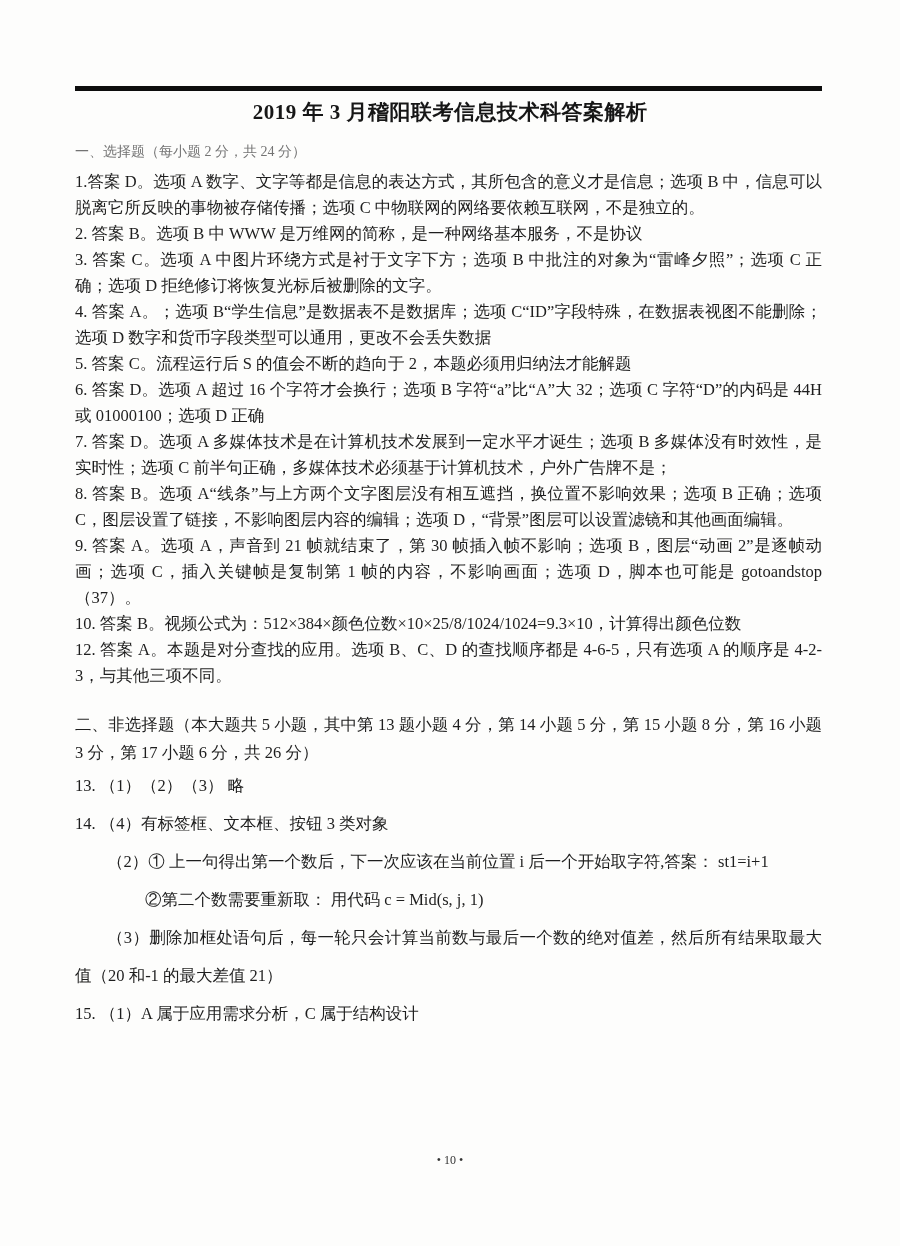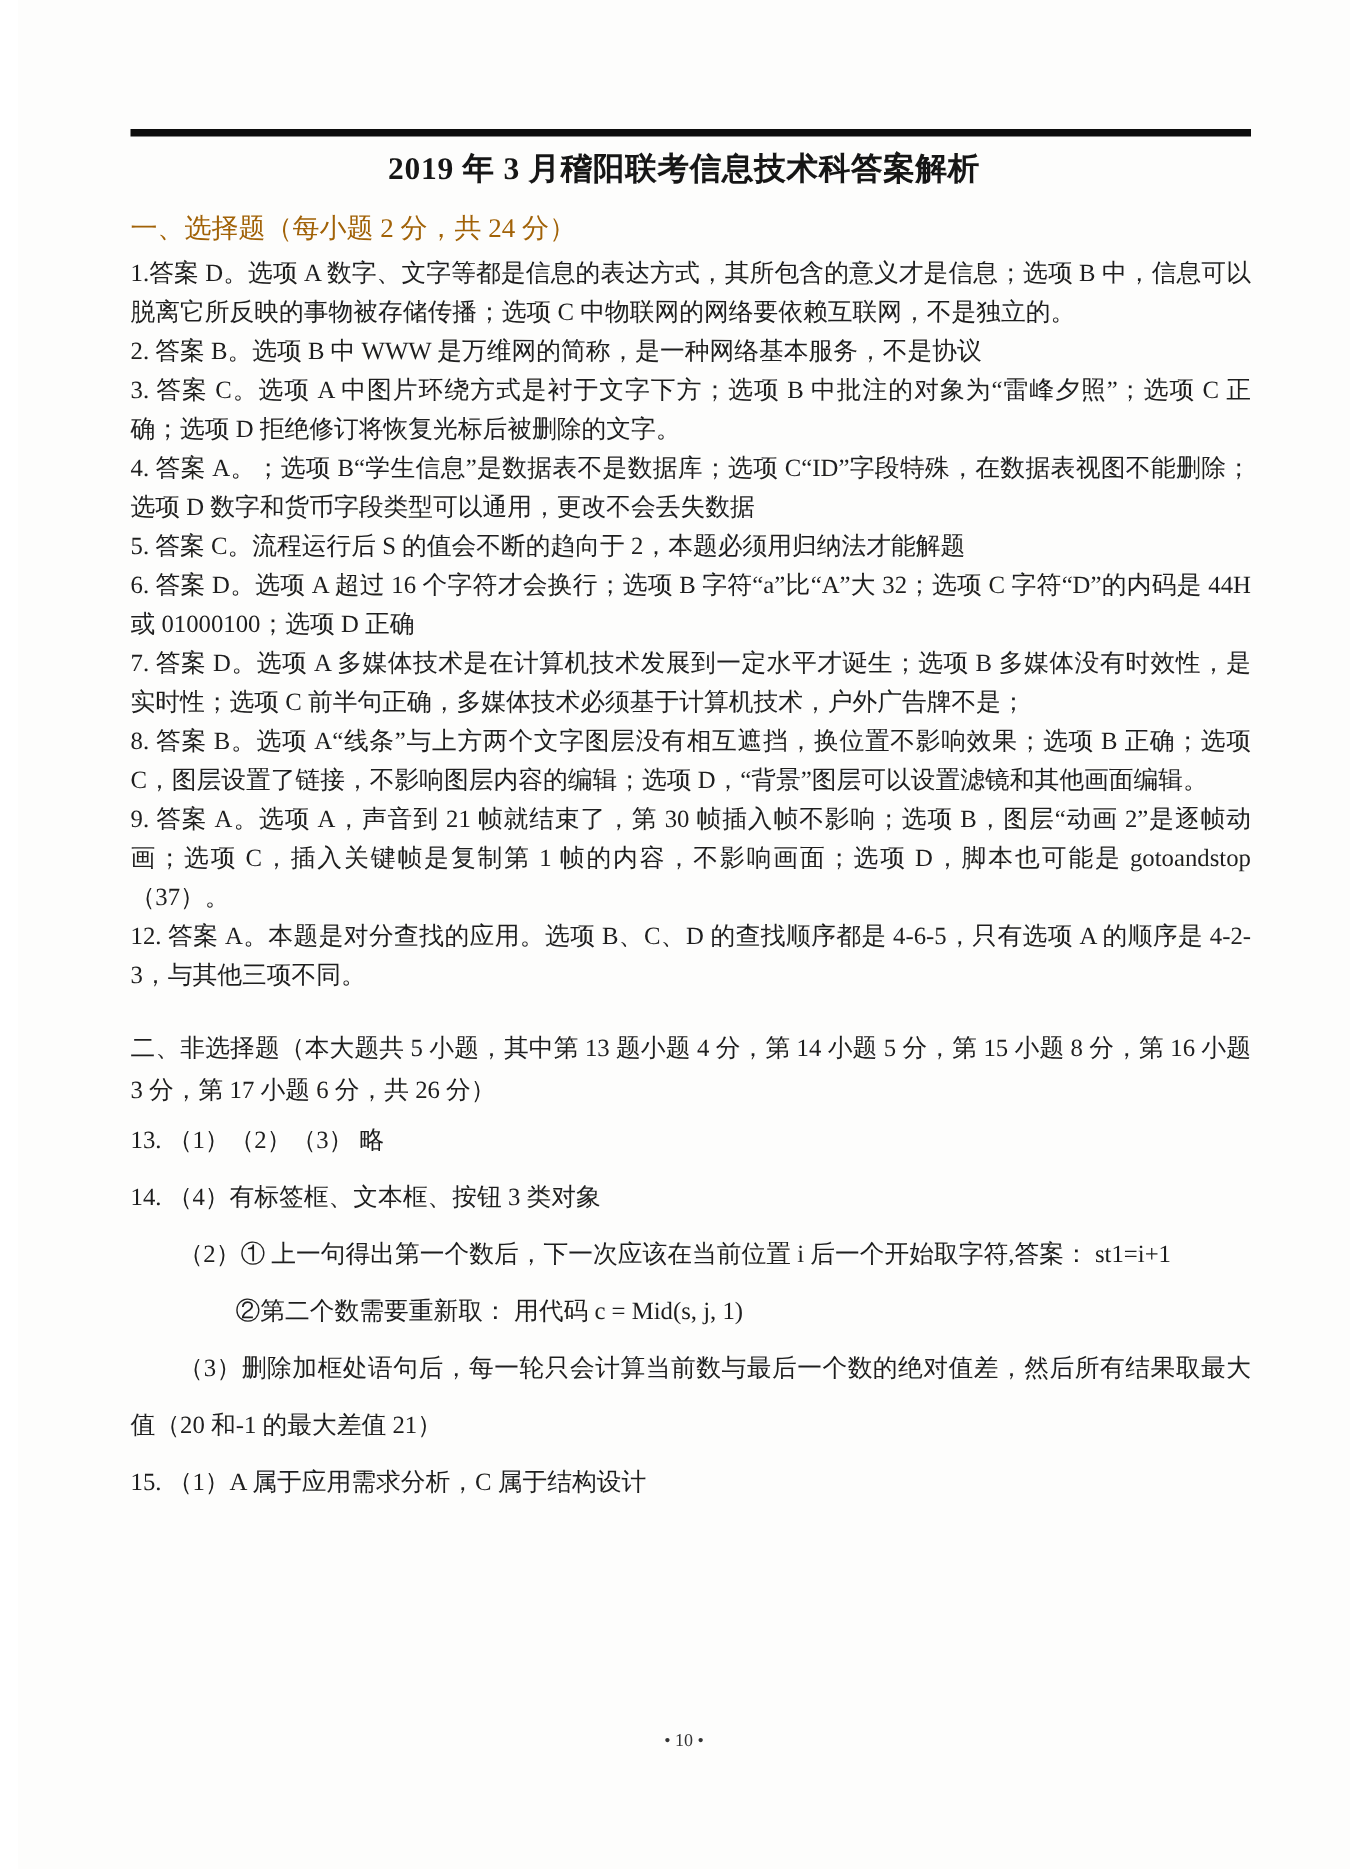--- a/index.html
+++ b/index.html
@@ -9,21 +9,20 @@
     height: 1246px;
     position: relative;
     font-family: "Liberation Serif", "DejaVu Serif", serif;
     color: #1e1e1e;
     overflow: hidden;
   }
   .page {
     position: absolute;
     inset: 0;
     background: #fdfdfc;
-    margin-left: 12px;
   }
   .top-rule {
     position: absolute;
     left: 75px;
     top: 86px;
     width: 747px;
     height: 5px;
     background: #0d0d0d;
   }
   .title {
@@ -37,24 +36,24 @@
     letter-spacing: 0.5px;
     color: #161616;
   }
   .content {
     position: absolute;
     top: 138px;
     left: 75px;
     width: 747px;
   }
   .s1-heading {
-    font-size: 18px;
+    font-size: 14px;
     line-height: 28px;
     margin-bottom: 3px;
-    color: #a16207;
+    color: #737373;
   }
   p.answer {
     font-size: 16.5px;
     line-height: 26px;
     text-align: justify;
   }
   .s2-heading {
     margin-top: 22px;
     font-size: 16.5px;
     line-height: 28px;
@@ -93,20 +92,21 @@
 
     <p class="answer">1.答案 D。选项 A 数字、文字等都是信息的表达方式，其所包含的意义才是信息；选项 B 中，信息可以脱离它所反映的事物被存储传播；选项 C 中物联网的网络要依赖互联网，不是独立的。</p>
     <p class="answer">2. 答案 B。选项 B 中 WWW 是万维网的简称，是一种网络基本服务，不是协议</p>
     <p class="answer">3. 答案 C。选项 A 中图片环绕方式是衬于文字下方；选项 B 中批注的对象为“雷峰夕照”；选项 C 正确；选项 D 拒绝修订将恢复光标后被删除的文字。</p>
     <p class="answer">4. 答案 A。；选项 B“学生信息”是数据表不是数据库；选项 C“ID”字段特殊，在数据表视图不能删除；选项 D 数字和货币字段类型可以通用，更改不会丢失数据</p>
     <p class="answer">5. 答案 C。流程运行后 S 的值会不断的趋向于 2，本题必须用归纳法才能解题</p>
     <p class="answer">6. 答案 D。选项 A 超过 16 个字符才会换行；选项 B 字符“a”比“A”大 32；选项 C 字符“D”的内码是 44H 或 01000100；选项 D 正确</p>
     <p class="answer">7. 答案 D。选项 A 多媒体技术是在计算机技术发展到一定水平才诞生；选项 B 多媒体没有时效性，是实时性；选项 C 前半句正确，多媒体技术必须基于计算机技术，户外广告牌不是；</p>
     <p class="answer">8. 答案 B。选项 A“线条”与上方两个文字图层没有相互遮挡，换位置不影响效果；选项 B 正确；选项 C，图层设置了链接，不影响图层内容的编辑；选项 D，“背景”图层可以设置滤镜和其他画面编辑。</p>
     <p class="answer">9. 答案 A。选项 A，声音到 21 帧就结束了，第 30 帧插入帧不影响；选项 B，图层“动画 2”是逐帧动画；选项 C，插入关键帧是复制第 1 帧的内容，不影响画面；选项 D，脚本也可能是 gotoandstop（37）。</p>
+    <p class="answer">10. 答案 B。视频公式为：512×384×颜色位数×10×25/8/1024/1024=9.3×10，计算得出颜色位数</p>
     <p class="answer">12. 答案 A。本题是对分查找的应用。选项 B、C、D 的查找顺序都是 4-6-5，只有选项 A 的顺序是 4-2-3，与其他三项不同。</p>
 
     <p class="s2-heading">二、非选择题（本大题共 5 小题，其中第 13 题小题 4 分，第 14 小题 5 分，第 15 小题 8 分，第 16 小题 3 分，第 17 小题 6 分，共 26 分）</p>
 
     <p class="item">13. （1）（2）（3）  略</p>
     <p class="item">14. （4）有标签框、文本框、按钮 3 类对象</p>
     <p class="item indent-1">（2）① 上一句得出第一个数后，下一次应该在当前位置 i 后一个开始取字符,答案： st1=i+1</p>
     <p class="item indent-2">②第二个数需要重新取： 用代码 c = Mid(s, j, 1)</p>
     <p class="item indent-1">（3）删除加框处语句后，每一轮只会计算当前数与最后一个数的绝对值差，然后所有结果取最大值（20 和-1 的最大差值 21）</p>
     <p class="item">15. （1）A 属于应用需求分析，C 属于结构设计</p>

